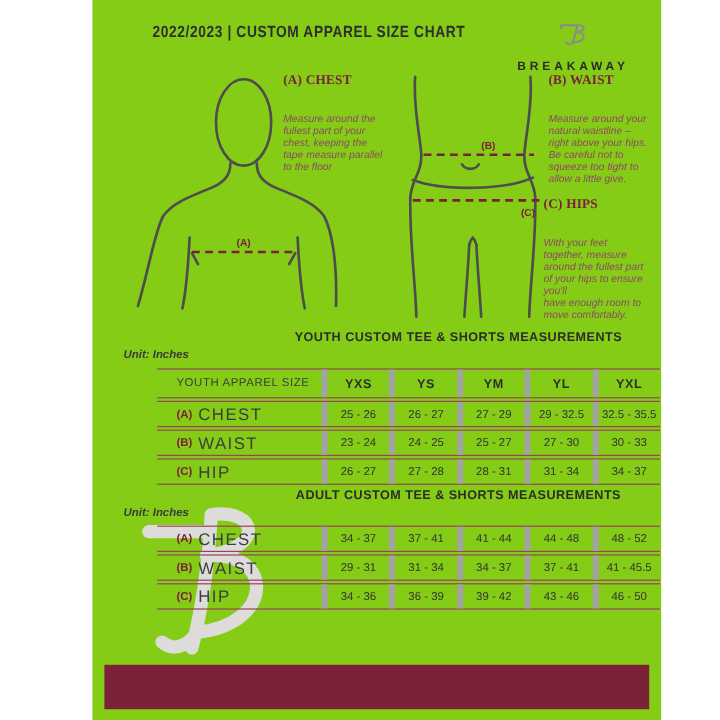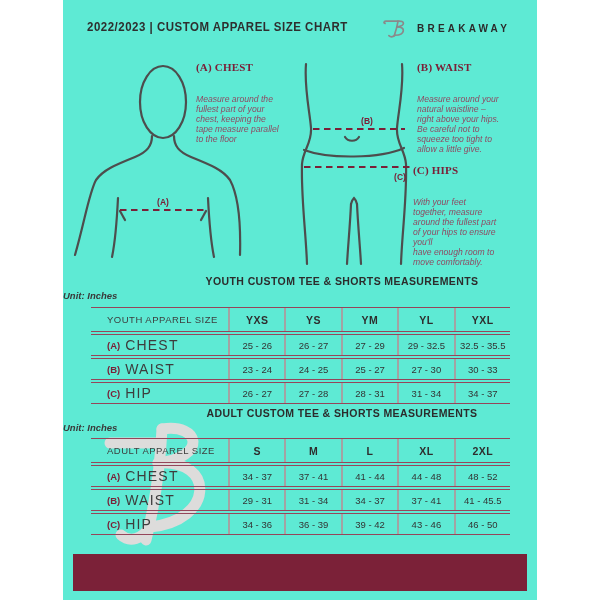--- a/index.html
+++ b/index.html
@@ -1,24 +1,24 @@
 <!DOCTYPE html>
 <html><head>
 <meta charset="utf-8">
 <style>
   * { margin:0; padding:0; box-sizing:border-box; }
   html,body { width:600px; height:600px; background:#ffffff; font-family:"Liberation Sans", sans-serif; }
   .canvas { position:relative; width:600px; height:600px; background:#ffffff; overflow:hidden; }
-  .doc { position:absolute; left:63px; top:0; width:474px; height:600px; background:#5eead4; }
+  .doc { position:absolute; left:77px; top:0; width:474px; height:600px; background:#84cc16;padding-left:26px; }
 
   
   .hdr-title { position:absolute; left:24px; top:19px; font-size:13.5px; font-weight:bold;
     color:#2e2e2e; letter-spacing:0.6px; transform:scaleX(0.85); transform-origin:left center;
     white-space:nowrap; }
-  .brand { position:absolute; right:27px; top:15px; display:flex; align-items:center; gap:9px; }
+  .brand { position:absolute; right:27px; top:15px; display:flex; align-items:center; gap:9px;flex-direction:column; }
   .brand-text { font-size:10px; font-weight:bold; color:#2b2b2b; letter-spacing:3.2px; white-space:nowrap; }
 
   
   .fig { position:absolute; }
   .guide-block { position:absolute; }
   .guide-head { font-size:11px; font-weight:bold; color:#7a2038; letter-spacing:0.2px;font-family:Liberation Serif, serif; }
   .guide-body { margin-top:21px; font-size:8.6px; line-height:10px; font-style:italic;
     color:#8e4a62; white-space:pre-line; }
 
   
@@ -27,21 +27,21 @@
   .unit { position:absolute; left:0; width:534px; text-align:left;
     font-size:9.5px; font-style:italic; font-weight:bold; color:#3a3a3a; }
 
   
   .size-table { position:absolute; left:28px; width:419px; display:flex; flex-direction:column; row-gap:2px; }
   .t-row { display:grid; grid-template-columns:137px repeat(5,1fr);
     border-top:1px solid #96455a; border-bottom:1px solid #96455a; height:22px; }
   .t-row.head { height:25px; }
   .cell { display:flex; align-items:center; justify-content:center;
     font-size:9.5px; color:#333333; }
-  .cell + .cell { border-left:2px solid #a3a3a3; }
+  .cell + .cell { border-left:5px solid #a3a3a3; }
   .cell.lab { justify-content:flex-start; padding-left:16px; letter-spacing:0.8px; color:#3d3d3d; }
   .t-row.head .cell { font-weight:bold; font-size:10.5px; letter-spacing:0.5px; color:#2e2e2e; }
   .t-row.head .cell.lab { font-weight:normal; font-size:9.5px; color:#3d3d3d; }
   .rk { font-weight:bold; color:#7a2038; margin-right:5px; letter-spacing:0; }
   .rl { letter-spacing:1.2px; font-size:14px; }
 
   
   .footer-bar { position:absolute; left:10px; top:554px; width:454px; height:37px; background:#7b2138; z-index:3; }
   .watermark { position:absolute; left:35px; top:413px; z-index:0; }
   .content-layer { position:relative; z-index:1; }
@@ -181,28 +181,20 @@
           <div class="cell">28 - 31</div>
           <div class="cell">31 - 34</div>
           <div class="cell">34 - 37</div>
         </div>
       </div>
 
       <div class="section-title" style="top:407px;">ADULT CUSTOM TEE &amp; SHORTS MEASUREMENTS</div>
       <div class="unit" style="top:422px;">Unit: Inches</div>
 
       <div class="size-table" style="top:438px;">
-        <div class="t-row head">
-          <div class="cell lab">ADULT APPAREL SIZE</div>
-          <div class="cell">S</div>
-          <div class="cell">M</div>
-          <div class="cell">L</div>
-          <div class="cell">XL</div>
-          <div class="cell">2XL</div>
-        </div>
         <div class="t-row">
           <div class="cell lab">
               <span class="rk">(A)</span>
               <span class="rl">CHEST</span>
             </div>
           <div class="cell">34 - 37</div>
           <div class="cell">37 - 41</div>
           <div class="cell">41 - 44</div>
           <div class="cell">44 - 48</div>
           <div class="cell">48 - 52</div>

